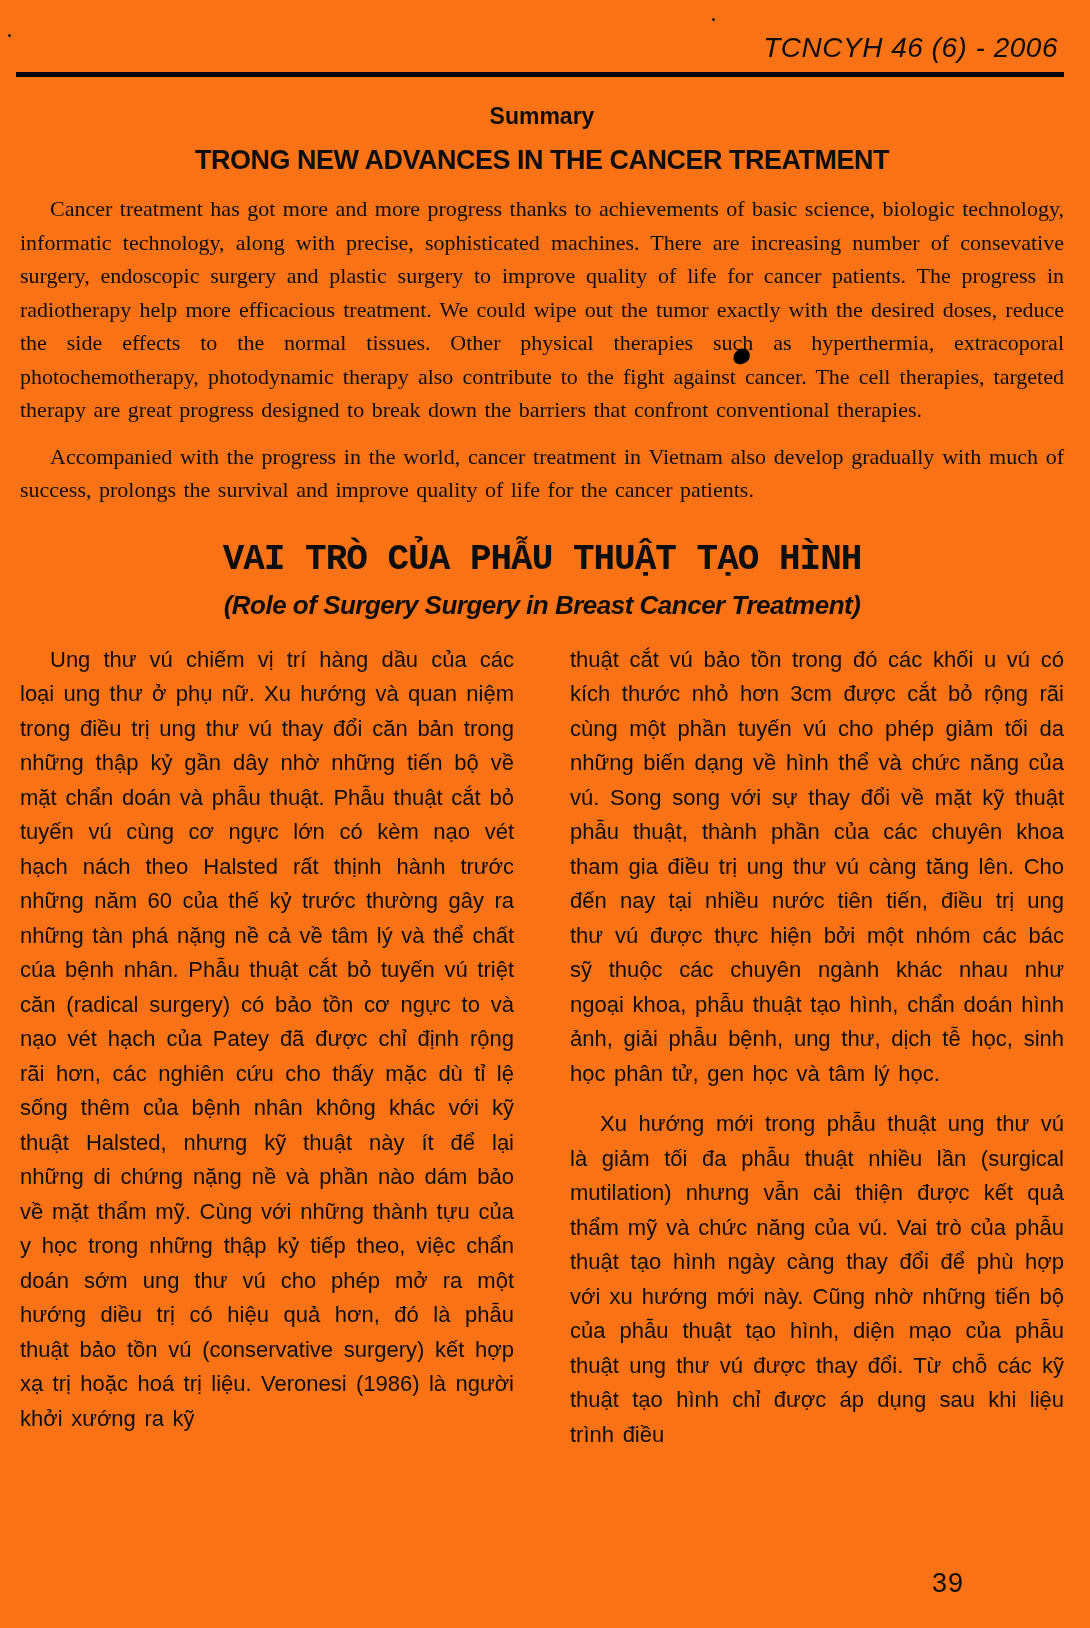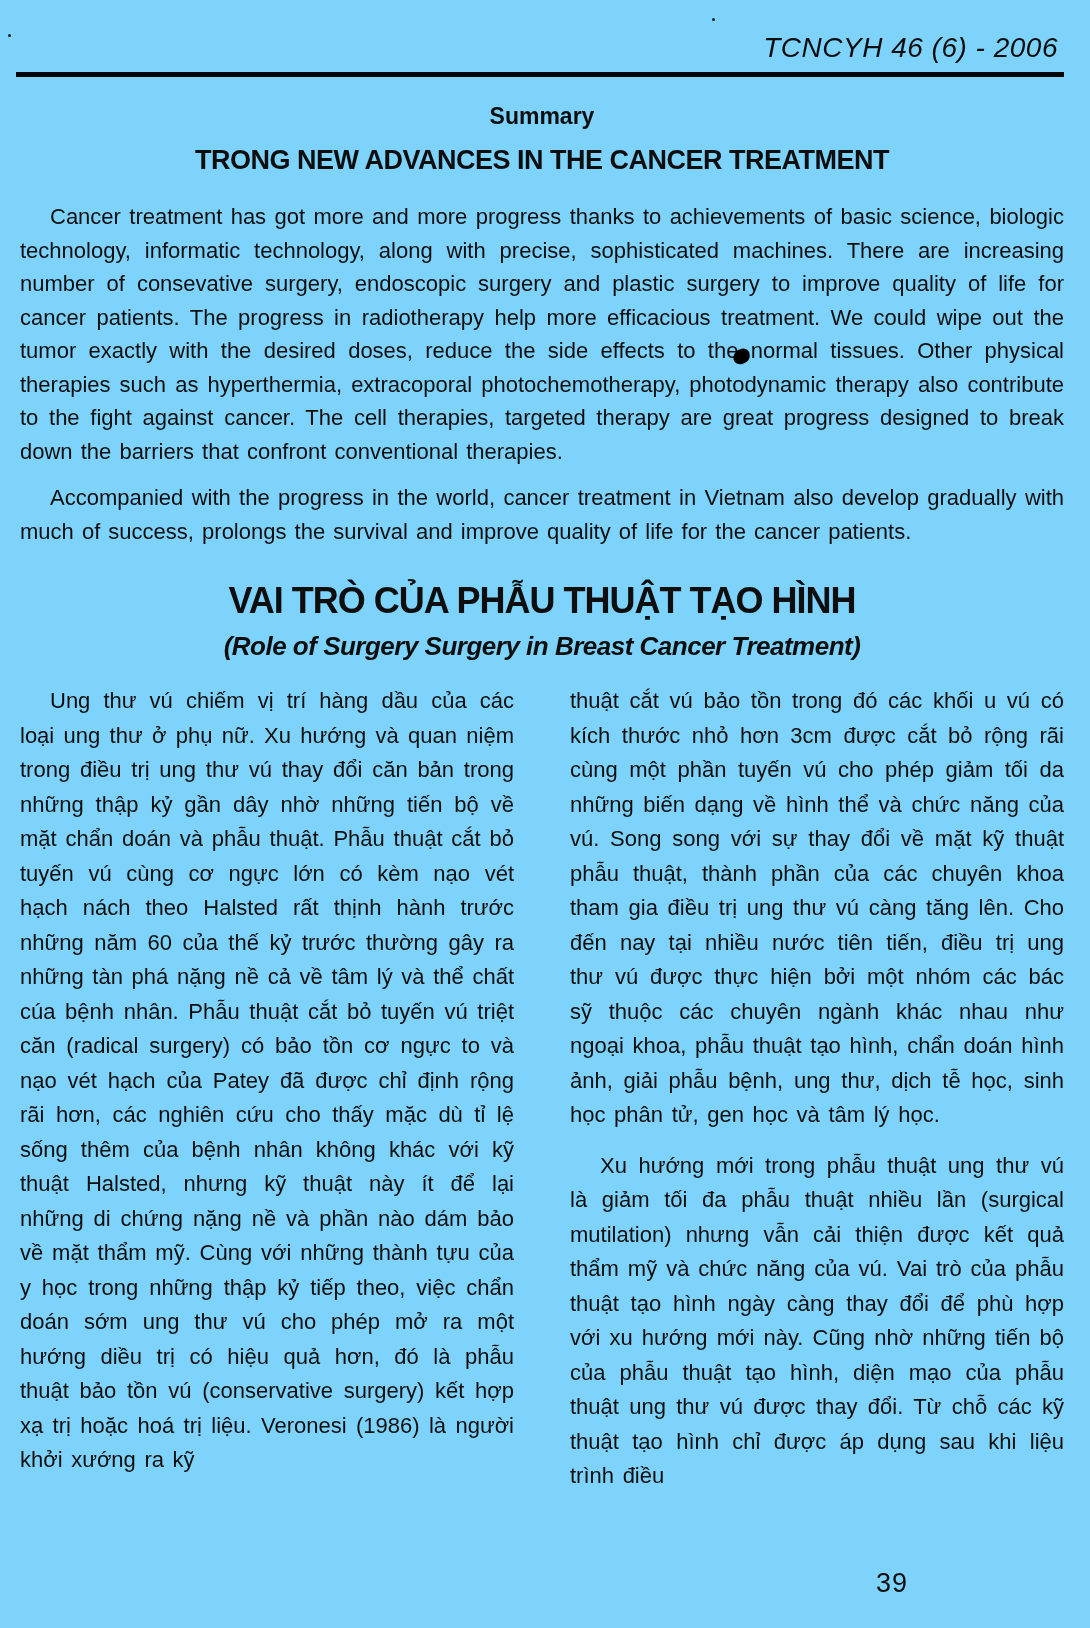--- a/index.html
+++ b/index.html
@@ -1,21 +1,21 @@
 <!DOCTYPE html>
 <html><head>
 <meta charset="utf-8">
 <style>
   html, body { margin: 0; padding: 0; background: #ffffff; }
   .page {
     position: relative;
     width: 1090px;
     height: 1628px;
     margin: 0 auto;
-    background: #7dd3fc;
+    background: #f97316;
     color: #0e0e0e;
     font-family: "Liberation Sans", sans-serif;
     box-sizing: border-box;
     padding: 32px 26px 0 20px;
     overflow: hidden;
   }
   .journal-header {
     text-align: right;
     font-style: italic;
     font-size: 28px;
@@ -33,38 +33,39 @@
     font-size: 23px;
     margin-top: 26px;
   }
   .summary-title {
     text-align: center;
     font-weight: bold;
     font-size: 27px;
     letter-spacing: -0.5px;
     margin-top: 15px;
   }
-  .summary-paragraphs { margin-top: 24px; }
+  .summary-paragraphs { margin-top: 16px; font-family: Liberation Serif, serif; }
   .summary-paragraphs p {
     margin: 0;
     font-size: 22px;
     line-height: 33.5px;
     text-align: justify;
     text-indent: 30px;
     word-spacing: 2px;
   }
   .summary-paragraphs p + p { margin-top: 13px; }
 
   .article-title { margin-top: 30px; }
   .article-title div {
     text-align: center;
     font-weight: bold;
     font-size: 36px;
     line-height: 45px;
     letter-spacing: -1px;
+    font-family: Liberation Mono, monospace;
   }
   .article-subtitle {
     text-align: center;
     font-weight: bold;
     font-style: italic;
     font-size: 26px;
     margin-top: 8px;
     letter-spacing: -0.5px;
   }
   .byline {
@@ -87,21 +88,21 @@
     line-height: 34.5px;
     text-align: justify;
     text-indent: 30px;
     word-spacing: 2.5px;
   }
   .col p + p { margin-top: 16px; }
   .col-right p:first-child { text-indent: 0; }
 
   .page-number {
     position: absolute;
-    left: 876px;
+    left: 932px;
     top: 1568px;
     font-size: 27px;
     letter-spacing: 1px;
   }
   .ink-blob {
     position: absolute;
     left: 733px;
     top: 349px;
     width: 17px;
     height: 15px;

